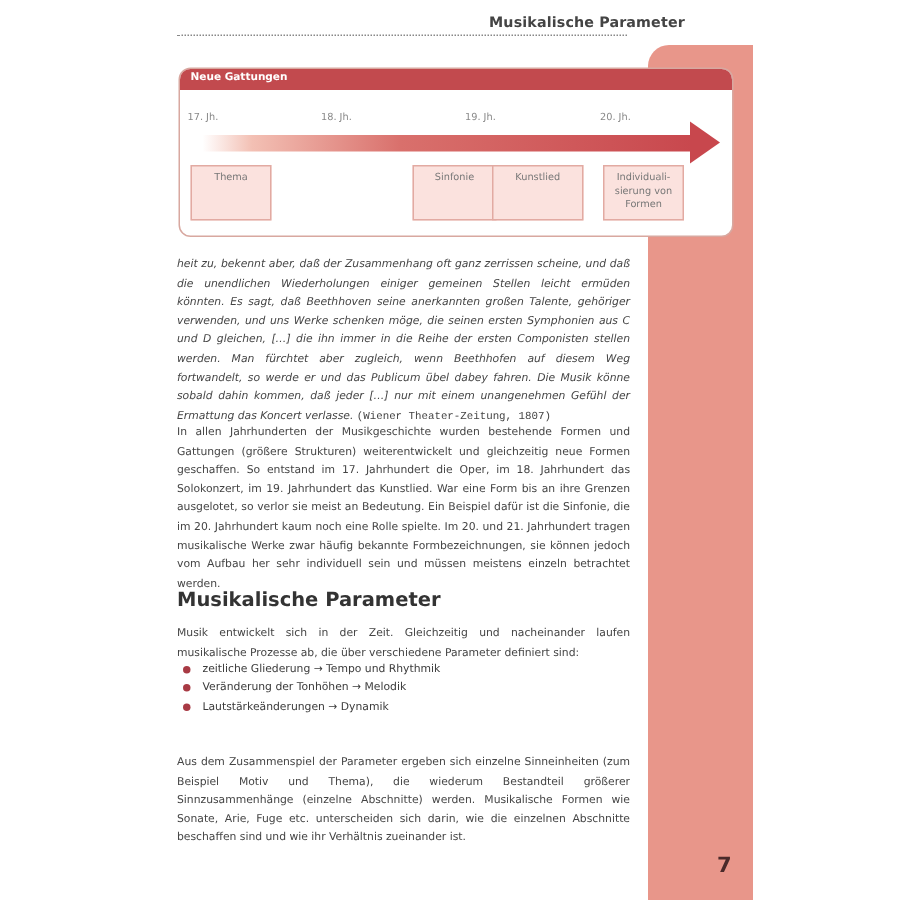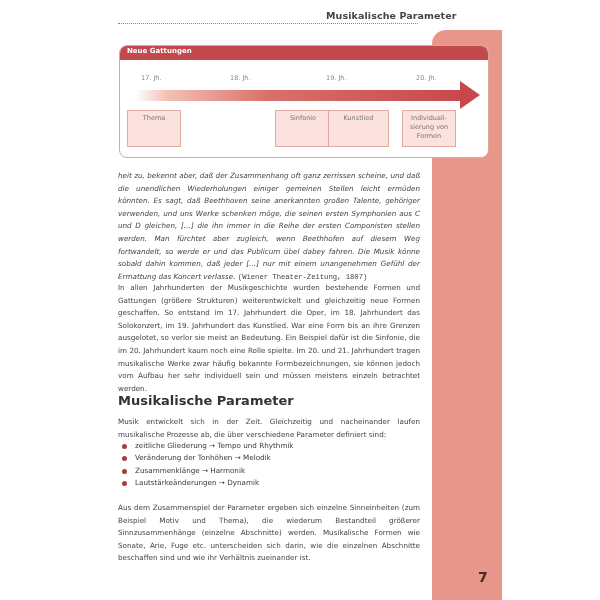--- a/index.html
+++ b/index.html
@@ -25,21 +25,21 @@
       border: 1px solid #d8a8a0; border-radius: 8px; background: #fff; box-sizing: border-box;
     }
     .box-header {
       position: absolute; left: 0; top: 0; right: 0; height: 14px;
       background: #c24a4e; border-radius: 7px 7px 0 0;
     }
     .box-title {
       position: absolute; left: 7px; top: 1px; font-size: 7px; font-weight: bold; color: #fff;
     }
     .century {
-      position: absolute; top: 28px; font-size: 6.5px; color: #888; margin-left: 16px;
+      position: absolute; top: 28px; font-size: 6.5px; color: #888;
     }
     .arrow-bar {
       position: absolute; left: 15px; top: 44px; width: 330px; height: 11px;
       background: linear-gradient(to right, #fff 0%, #f3c0b4 10%, #d9706c 40%, #c8474d 100%);
     }
     .arrow-head {
       position: absolute; left: 340px; top: 35px; width: 0; height: 0;
       border-top: 14px solid transparent; border-bottom: 14px solid transparent;
       border-left: 20px solid #c8474d;
     }
@@ -99,19 +99,18 @@
 
 <div class="text" style="top:282px">In allen Jahrhunderten der Musikgeschichte wurden bestehende Formen und Gattungen (größere Strukturen) weiterentwickelt und gleichzeitig neue Formen geschaffen. So entstand im 17. Jahrhundert die Oper, im 18. Jahrhundert das Solokonzert, im 19. Jahrhundert das Kunstlied. War eine Form bis an ihre Grenzen ausgelotet, so verlor sie meist an Bedeutung. Ein Beispiel dafür ist die Sinfonie, die im 20. Jahrhundert kaum noch eine Rolle spielte. Im 20. und 21. Jahrhundert tragen musikalische Werke zwar häufig bekannte Formbezeichnungen, sie können jedoch vom Aufbau her sehr individuell sein und müssen meistens einzeln betrachtet werden.</div>
 
 <div class="h2">Musikalische Parameter</div>
 
 <div class="text" style="top:416px">Musik entwickelt sich in der Zeit. Gleichzeitig und nacheinander laufen musikalische Prozesse ab, die über verschiedene Parameter definiert sind:</div>
 
 <div class="bullets">
   <div class="bullet"><span class="dot"></span><span>zeitliche Gliederung → Tempo und Rhythmik</span></div>
   <div class="bullet"><span class="dot"></span><span>Veränderung der Tonhöhen → Melodik</span></div>
-  <div class="bullet"><span class="dot"></span><span>Zusammenklänge → Harmonik</span></div>
   <div class="bullet"><span class="dot"></span><span>Lautstärkeänderungen → Dynamik</span></div>
 </div>
 
 <div class="text" style="top:502px">Aus dem Zusammenspiel der Parameter ergeben sich einzelne Sinneinheiten (zum Beispiel Motiv und Thema), die wiederum Bestandteil größerer Sinnzusammenhänge (einzelne Abschnitte) werden. Musikalische Formen wie Sonate, Arie, Fuge etc. unterscheiden sich darin, wie die einzelnen Abschnitte beschaffen sind und wie ihr Verhältnis zueinander ist.</div>
 
 <div class="page-num">7</div>
 
 </body></html>

